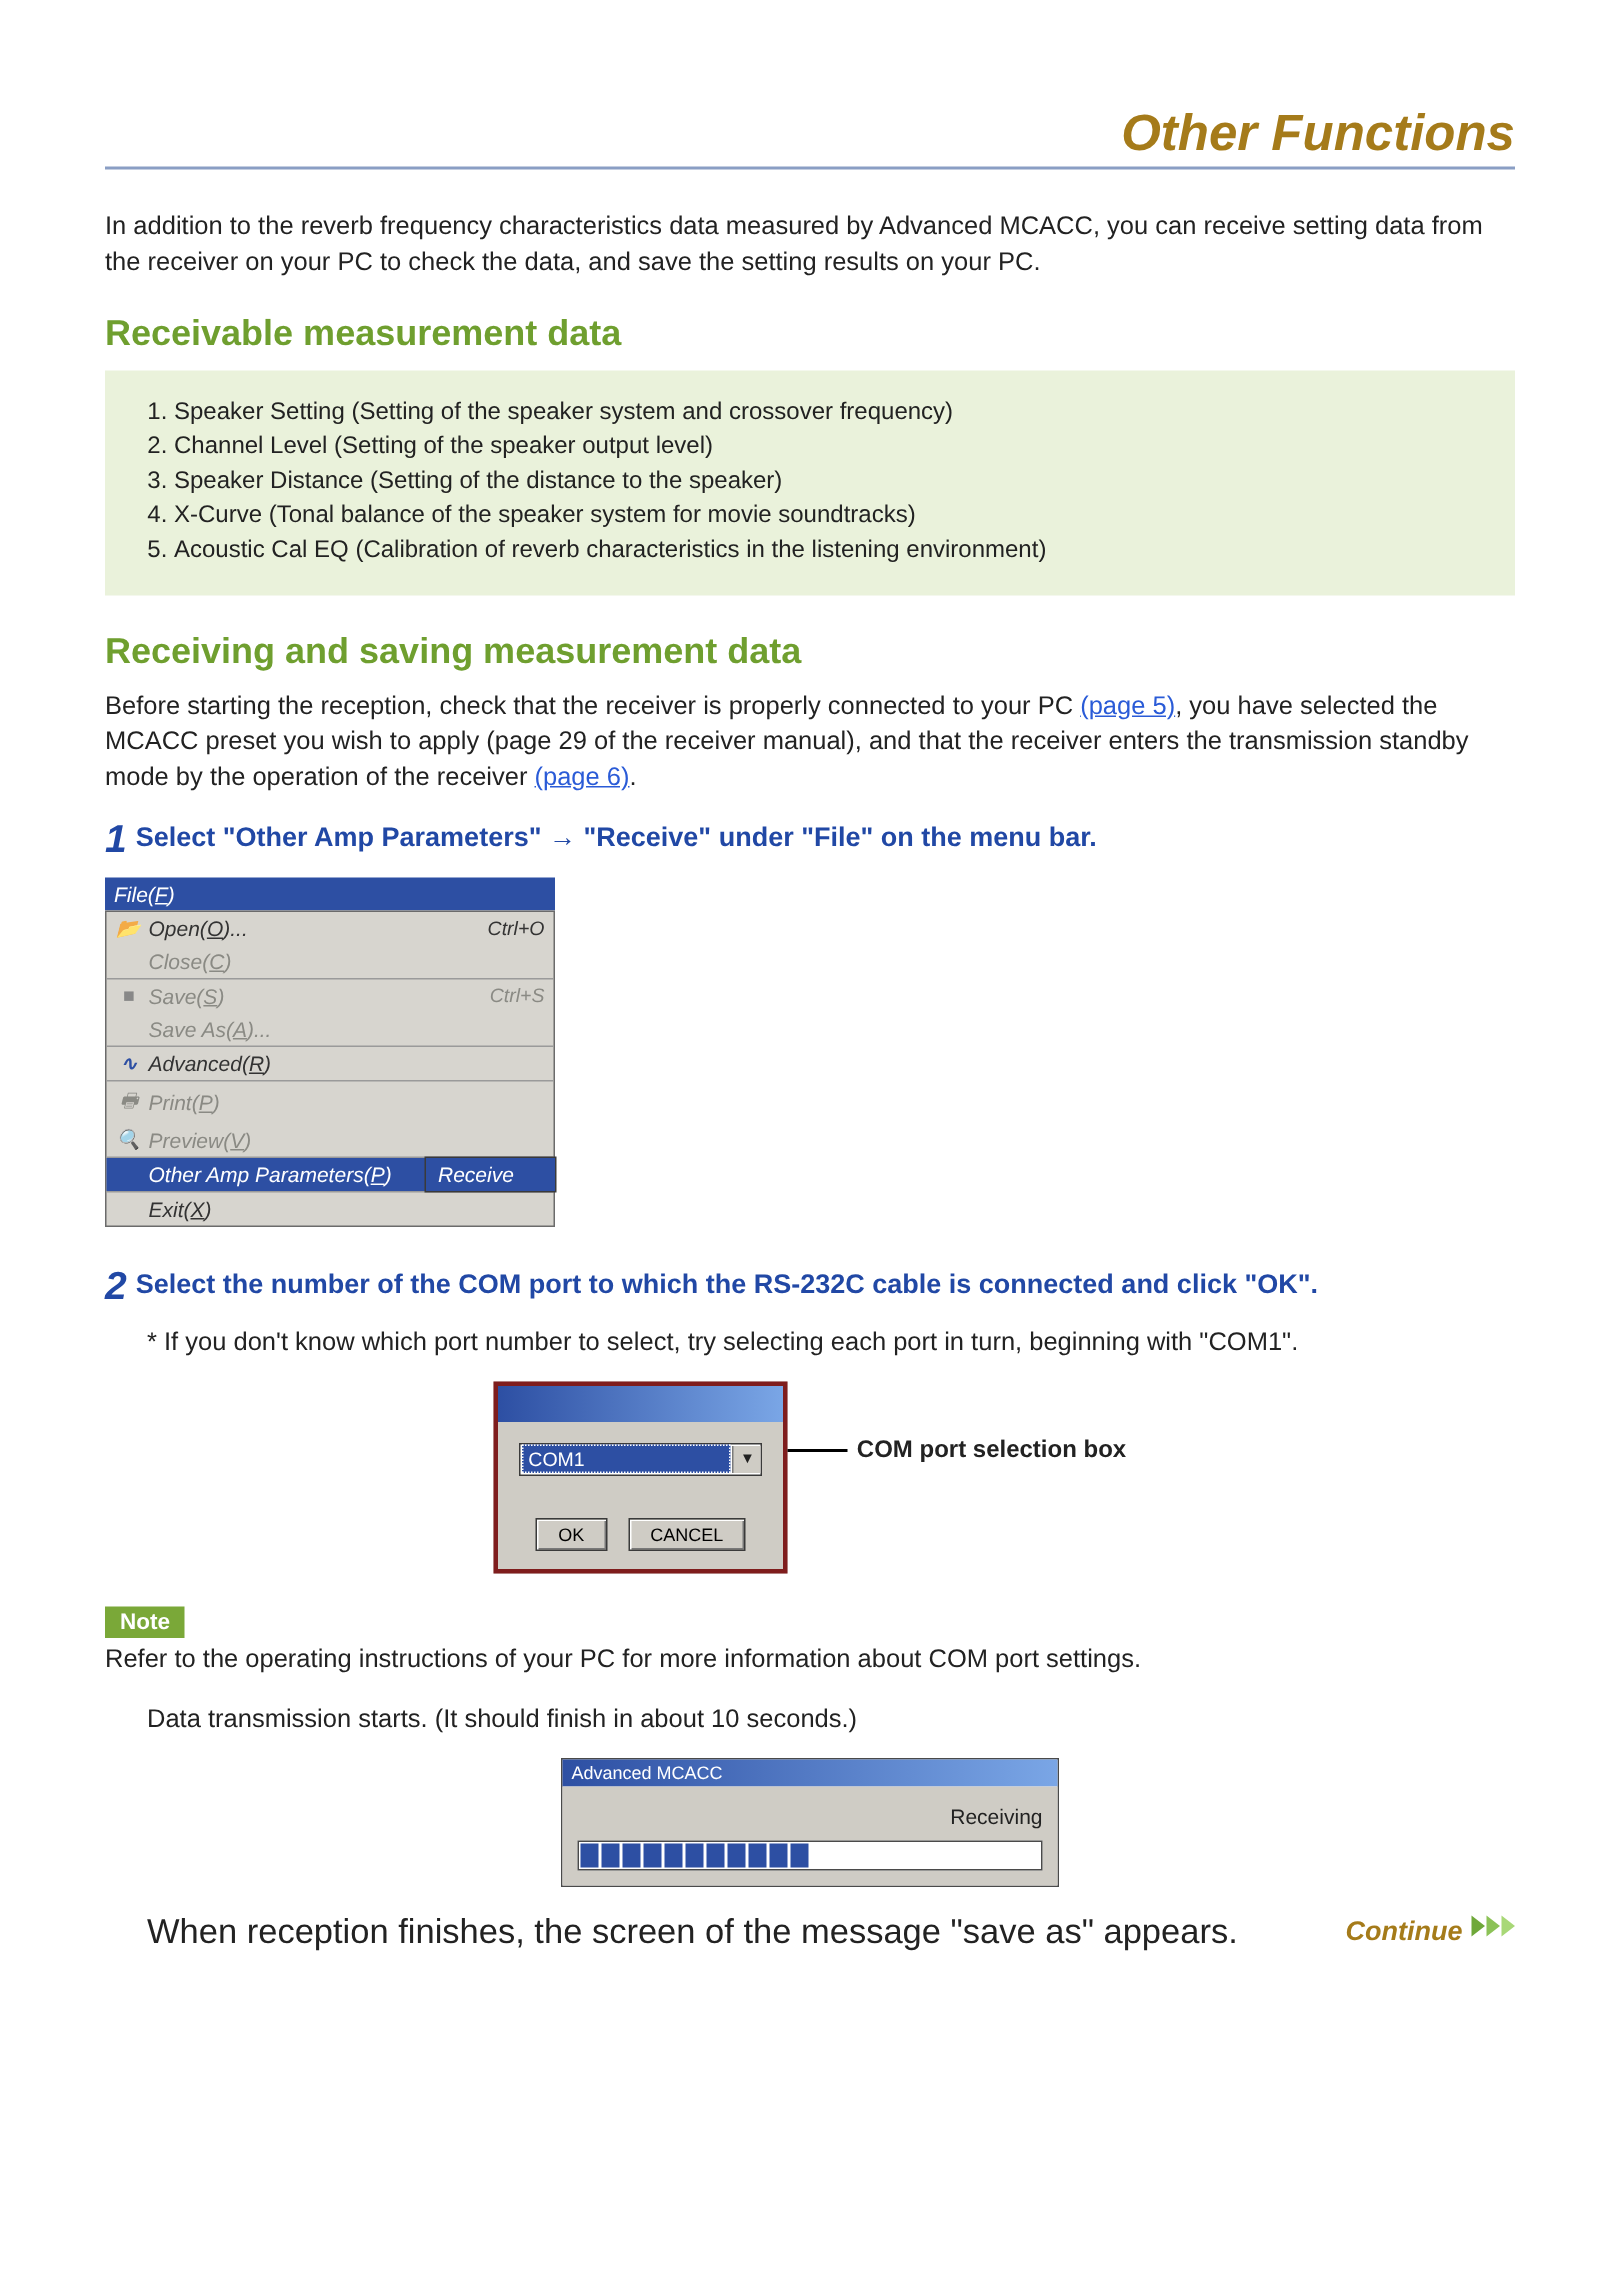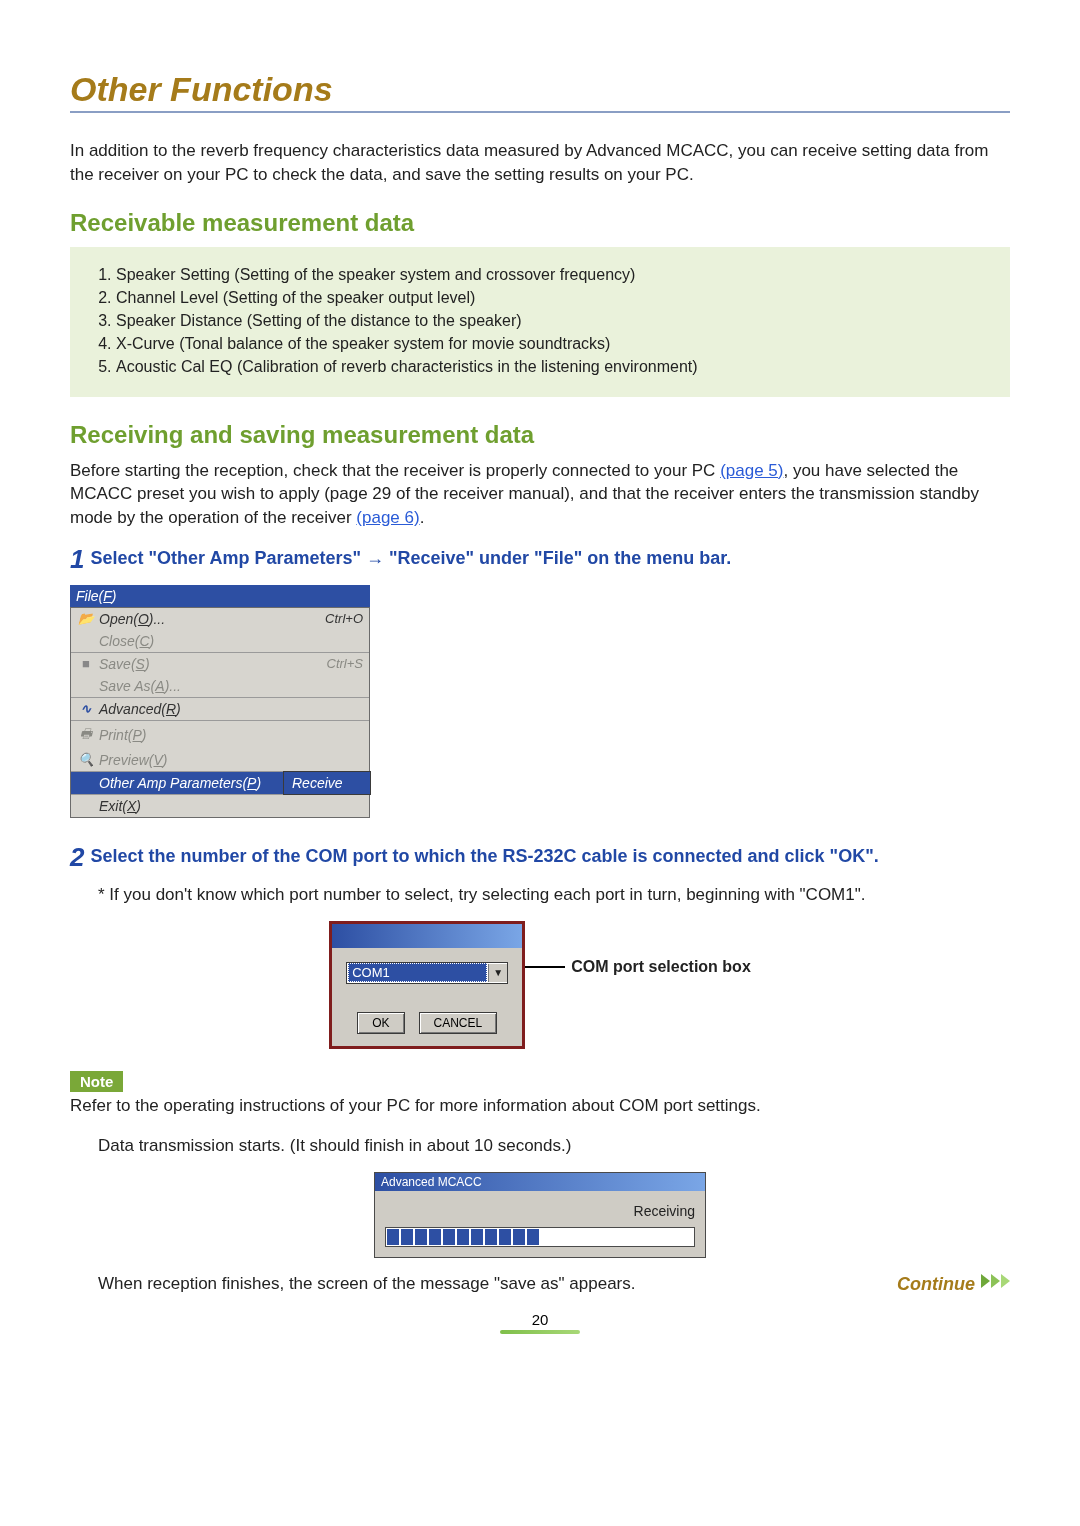--- a/index.html
+++ b/index.html
@@ -1,17 +1,17 @@
 <!DOCTYPE html>
 <html><head>
 <meta charset="utf-8">
 <style>
   html,body{margin:0;padding:0;background:#fff;}
   .page{width:1080px;margin:0 auto;padding:70px 70px 50px 70px;box-sizing:border-box;font-family:Arial,Helvetica,sans-serif;color:#222;}
-  .h1{font-size:34px;font-weight:bold;font-style:italic;color:#a57b1a;border-bottom:2px solid #8a9ec4;padding-bottom:2px;margin-bottom:26px;font-family:"Trebuchet MS",Arial,sans-serif;}
+  .h1{font-size:34px;font-weight:bold;font-style:italic;color:#a57b1a;border-bottom:2px solid #8a9ec4;padding-bottom:2px;margin-bottom:26px;font-family:"Trebuchet MS",Arial,sans-serif;text-align:right;}
   .intro{font-size:17px;line-height:1.4;margin-bottom:22px;}
   .h2{font-size:24px;font-weight:bold;color:#6f9f2f;margin-bottom:10px;font-family:"Trebuchet MS",Arial,sans-serif;}
   .panel{background:#eaf2db;border-radius:0;padding:16px 22px 18px 22px;font-size:16px;line-height:1.45;margin-bottom:24px;}
   .panel ol{margin:0;padding-left:24px;}
   .para{font-size:17px;line-height:1.4;margin-bottom:14px;}
   a.link{color:#2a5bd7;text-decoration:underline;}
   .stepnum{font-size:26px;font-weight:bold;font-style:italic;color:#2148a5;margin-right:6px;font-family:"Trebuchet MS",Arial,sans-serif;}
   .steptext{font-size:18px;font-weight:bold;color:#2148a5;font-family:"Trebuchet MS",Arial,sans-serif;}
   .step{margin:10px 0 10px 0;}
   .step .row{display:flex;align-items:flex-start;}
@@ -52,21 +52,21 @@
   .prog-title{background:linear-gradient(to right,#2d4fa3,#7aa6e6);color:#fff;font-size:12px;padding:2px 6px;}
   .prog-body{background:#cfccc5;padding:12px 10px 10px 10px;text-align:right;}
   .prog-text{font-size:14px;margin-bottom:8px;}
   .prog-bar{height:16px;border:1px solid #4a4a4a;background:#fff;display:flex;gap:2px;padding:1px;}
   .seg{width:12px;background:#2d4fa3;}
   .footer{text-align:center;margin-top:16px;}
   .pgwrap{display:inline-block;position:relative;}
   .pgnum{color:#000;font-size:15px;}
   .pgbar{height:4px;background:linear-gradient(to right,#7fbf4a,#a8d877);width:80px;margin:2px auto 0 auto;border-radius:2px;}
   .cont-row{display:flex;align-items:center;justify-content:flex-start;margin-top:4px;}
-  .cont-left{flex:1;font-size:17px;}
+  .cont-left{flex:1;font-size:23px;}
   .cont-badge{display:flex;align-items:flex-start;}
   .cont-text{font-style:italic;font-weight:bold;color:#a57b1a;font-size:18px;margin-right:6px;font-family:"Trebuchet MS",Arial,sans-serif;}
   .cont-arrows{display:flex;gap:1px;}
   .cont-arrows span{display:inline-block;width:0;height:0;border-top:7px solid transparent;border-bottom:7px solid transparent;}
   .indent{margin-left:28px;}
 </style>
 </head>
 <body>
 
 <div class="page">
@@ -226,20 +226,14 @@
     <div class="cont-badge">
       <span class="cont-text">Continue</span>
       <span class="cont-arrows">
         <span style="border-left:9px solid #6fa83a;"></span>
         <span style="border-left:9px solid #8cc257;"></span>
         <span style="border-left:9px solid #a8d877;"></span>
       </span>
     </div>
   </div>
 
-  <div class="footer">
-    <div class="pgwrap">
-      <div class="pgnum">20</div>
-      <div class="pgbar"></div>
-    </div>
-  </div>
 
 </div>
 
 </body></html>

